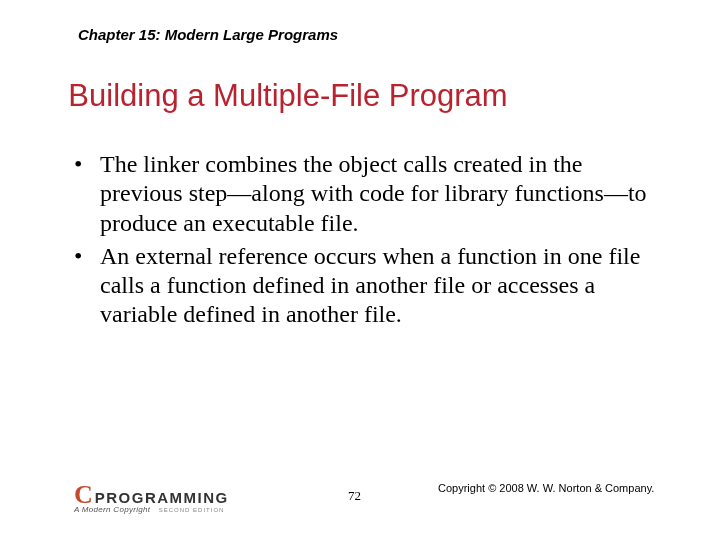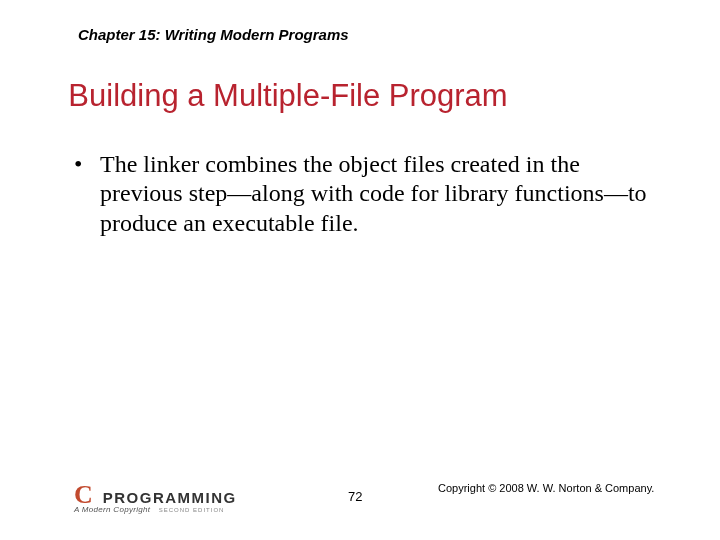--- a/index.html
+++ b/index.html
@@ -78,63 +78,63 @@
     font-size: 26px;
     font-weight: bold;
     color: #c24a2e;
     line-height: 0.85;
   }
   .logo-word {
     font-size: 15px;
     font-weight: 900;
     letter-spacing: 1.5px;
     color: #333;
-    margin-left: 8px;
   }
   .logo-sub {
     font-size: 8px;
     color: #555;
     font-style: italic;
     letter-spacing: 0.3px;
     margin-top: -1px;
   }
   .logo-sub .ed {
     font-style: normal;
     font-size: 6px;
     letter-spacing: 1px;
     color: #888;
     margin-left: 6px;
   }
   .page-num {
     position: absolute;
     left: 348px;
     bottom: 12px;
-    font-family: Liberation Sans, sans-serif;
+    font-family: Liberation Serif, serif;
     font-size: 13px;
     color: #000;
   }
   .copyright {
     position: absolute;
     left: 438px;
     bottom: 20px;
     font-family: Arial, Helvetica, sans-serif;
     font-size: 11px;
     color: #000;
     line-height: 1.35;
   }
 </style>
 </head>
 <body>
 
-<div class="chapter-label">Chapter 15: Writing Modern Programs</div>
+<div class="chapter-label">Chapter 15: Modern Large Programs</div>
 
 <div class="slide-title">Building a Multiple-File Program</div>
 
 <ul class="bullets">
-  <li>The linker combines the object files created in the previous step—along with code for library functions—to produce an executable file.</li>
+  <li>The linker combines the object calls created in the previous step—along with code for library functions—to produce an executable file.</li>
+  <li>An external reference occurs when a function in one file calls a function defined in another file or accesses a variable defined in another file.</li>
 </ul>
 
 <div class="footer">
   <div class="logo">
     <div class="logo-top">
       <span class="logo-c">C</span>
       <span class="logo-word">PROGRAMMING</span>
     </div>
     <div class="logo-sub">
       <span>A Modern Copyright</span>

